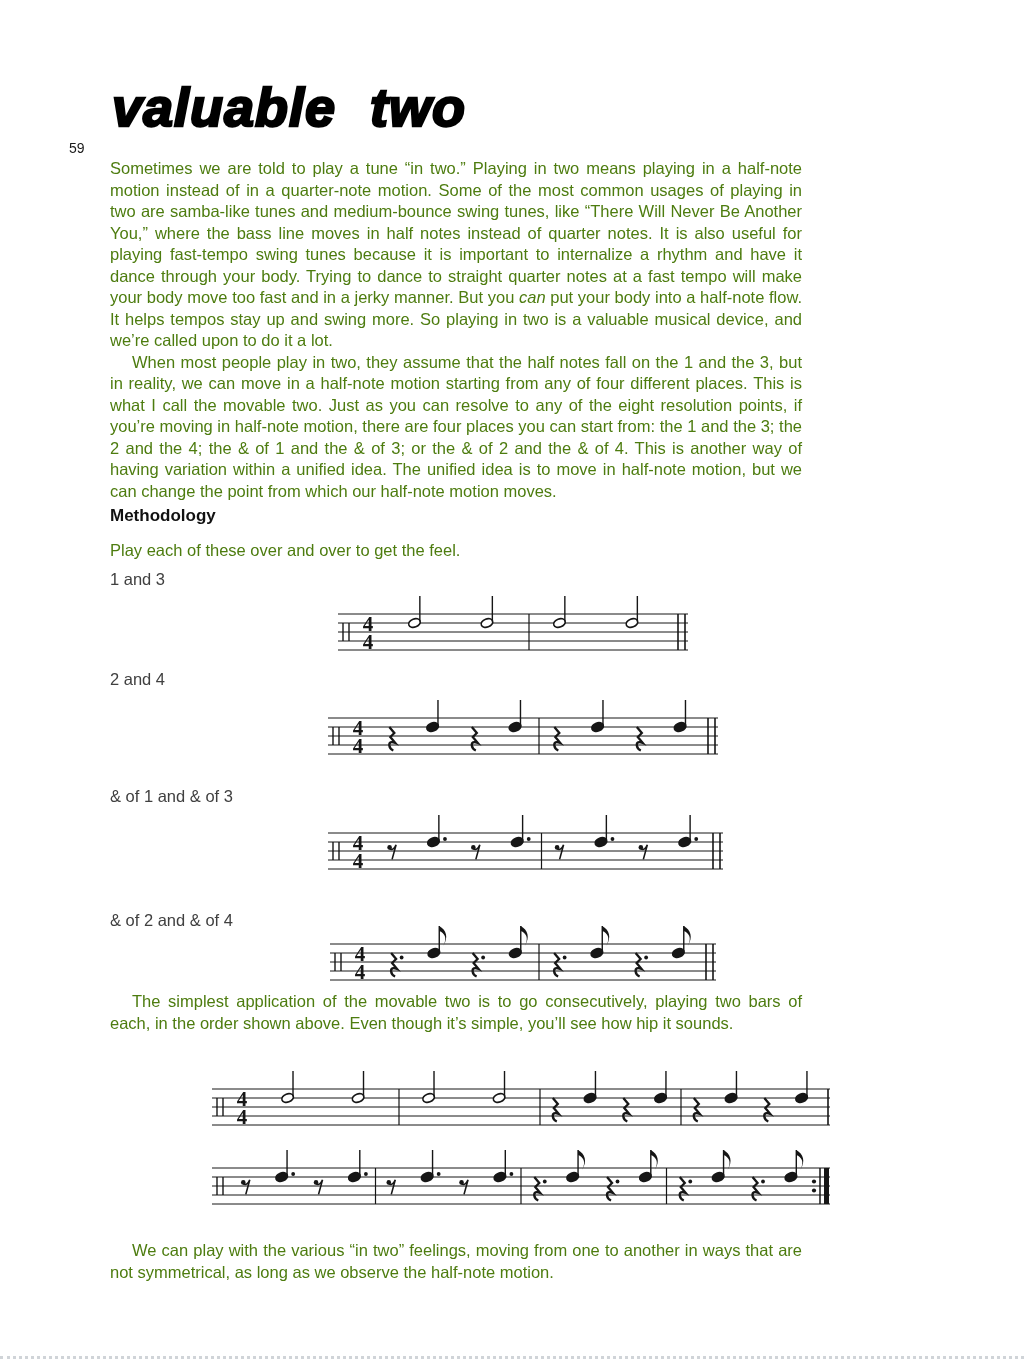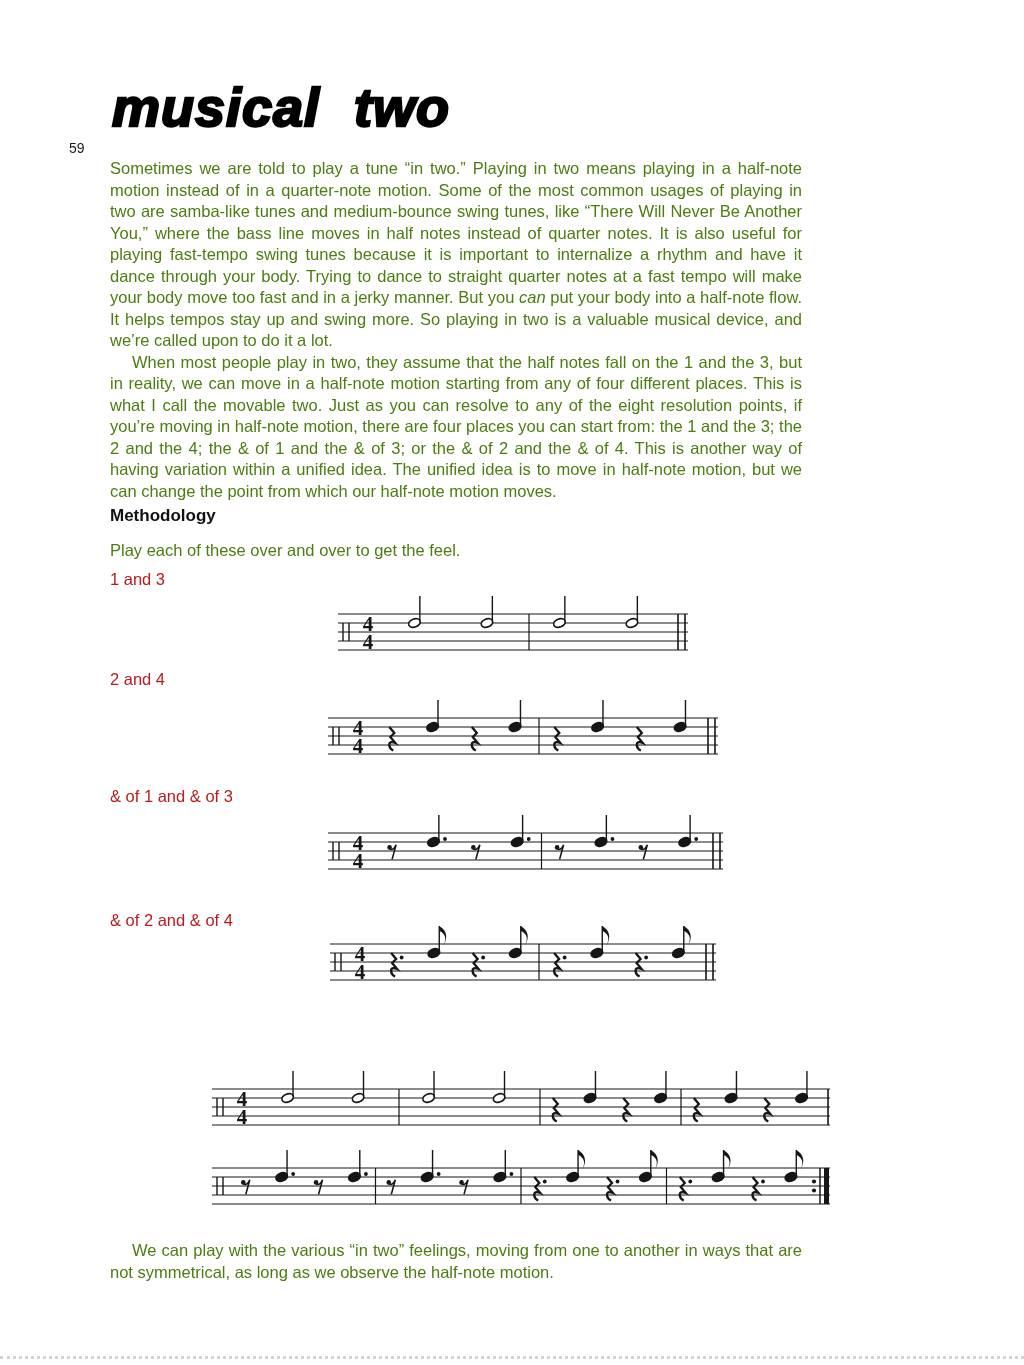--- a/index.html
+++ b/index.html
@@ -32,37 +32,37 @@
     color:#4d7c0f;
   }
   .body-text.indent{text-indent:22px;}
   .section-heading{
     position:absolute;left:110px;width:692px;top:506px;margin:0;
     text-align:left;
     font-size:17px;font-weight:bold;color:#111;
   }
   .staff-label{
     position:absolute;left:110px;
-    font-size:16.5px;color:#b91c1c;
+    font-size:16.5px;color:#404040;
   }
   .staff-box{position:absolute;}
   .staff-box svg{display:block;}
   .bottom-edge{
     position:absolute;left:0;top:1356px;width:1024px;height:0;
     border-top:3px dotted #b7bec4;opacity:.65;
   }
 </style>
 </head>
 <body>
 
 <div class="page">
 
   <div class="page-number">59</div>
 
-  <h1 class="title">musical two</h1>
+  <h1 class="title">valuable two</h1>
 
   <div class="text-col" style="top:158px;">
     <p class="body-text"><span>Sometimes we are told to play a tune “in two.” Playing in two means playing in a half-note motion instead of in a quarter-note motion. Some of the most common usages of playing in two are samba-like tunes and medium-bounce swing tunes, like “There Will Never Be Another You,” where the bass line moves in half notes instead of quarter notes. It is also useful for playing fast-tempo swing tunes because it is important to internalize a rhythm and have it dance through your body. Trying to dance to straight quarter notes at a fast tempo will make your body move too fast and in a jerky manner. But you </span><span style="font-style: italic;">can</span><span> put your body into a half-note flow. It helps tempos stay up and swing more. So playing in two is a valuable musical device, and we’re called upon to do it a lot.</span></p>
     <p class="body-text indent">When most people play in two, they assume that the half notes fall on the 1 and the 3, but in reality, we can move in a half-note motion starting from any of four different places. This is what I call the movable two. Just as you can resolve to any of the eight resolution points, if you’re moving in half-note motion, there are four places you can start from: the 1 and the 3; the 2 and the 4; the &amp; of 1 and the &amp; of 3; or the &amp; of 2 and the &amp; of 4. This is another way of having variation within a unified idea. The unified idea is to move in half-note motion, but we can change the point from which our half-note motion moves.</p>
   </div>
 
   <h2 class="section-heading">Methodology</h2>
 
   <div class="text-col" style="top:540px;">
     <p class="body-text" style="text-align:left;">Play each of these over and over to get the feel.</p>
@@ -225,20 +225,23 @@
         <g transform="translate(348.365,29) rotate(-20)">
           <ellipse cx="0" cy="0" rx="6" ry="4.1" fill="#161616" stroke="#161616" stroke-width="1.6"></ellipse>
         </g>
         <line x1="353.765" y1="27.5" x2="353.765" y2="2" stroke="#161616" stroke-width="1.4"></line>
         <path d="M353.765 2 c7 4 9.5 11 4 20 c4.5 -8.5 1 -13 -4 -15 z" fill="#161616"></path>
         <line x1="376" y1="20" x2="376" y2="56" stroke="#161616" stroke-width="1.6"></line>
         <line x1="383" y1="20" x2="383" y2="56" stroke="#161616" stroke-width="1.6"></line>
       </svg>
   </div>
 
+  <div class="text-col" style="top:991px;">
+    <p class="body-text indent">The simplest application of the movable two is to go consecutively, playing two bars of each, in the order shown above. Even though it’s simple, you’ll see how hip it sounds.</p>
+  </div>
 
   <div class="staff-box" style="left:212px;top:1069px;">
     <svg viewBox="0 0 618 70" width="618" height="70">
         <line x1="0" y1="20" x2="618" y2="20" stroke="#161616" stroke-width="1"></line>
         <line x1="0" y1="29" x2="618" y2="29" stroke="#161616" stroke-width="1"></line>
         <line x1="0" y1="38" x2="618" y2="38" stroke="#161616" stroke-width="1"></line>
         <line x1="0" y1="47" x2="618" y2="47" stroke="#161616" stroke-width="1"></line>
         <line x1="0" y1="56" x2="618" y2="56" stroke="#161616" stroke-width="1"></line>
         <line x1="5" y1="29" x2="5" y2="47" stroke="#161616" stroke-width="1.4"></line>
         <line x1="11" y1="29" x2="11" y2="47" stroke="#161616" stroke-width="1.4"></line>

